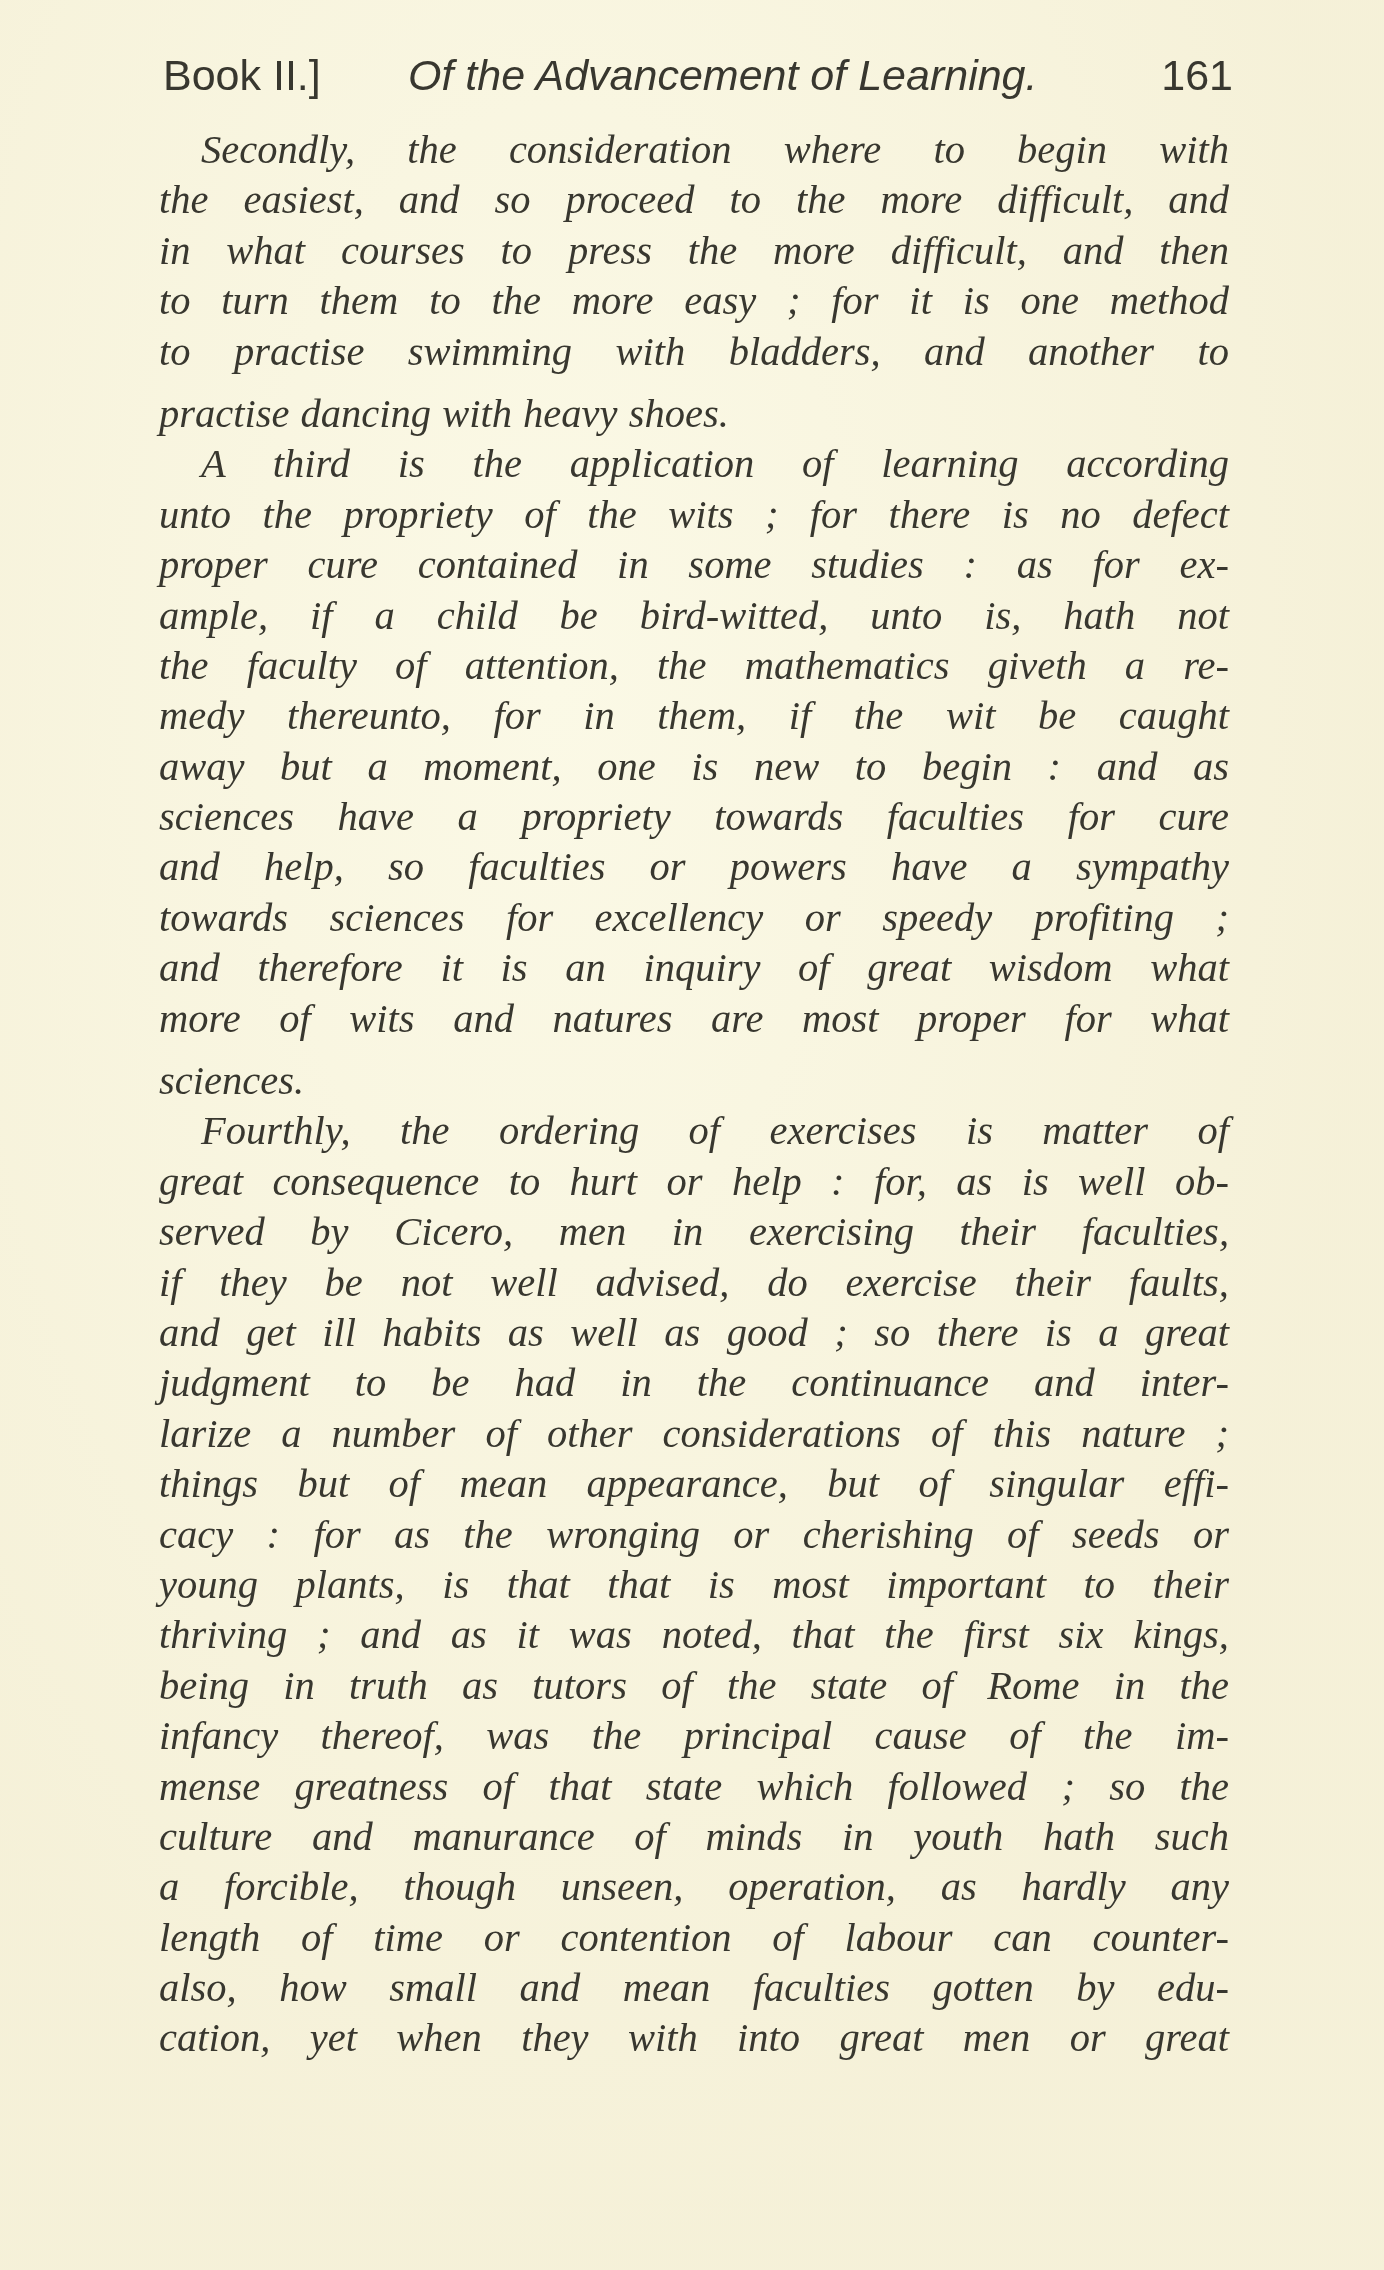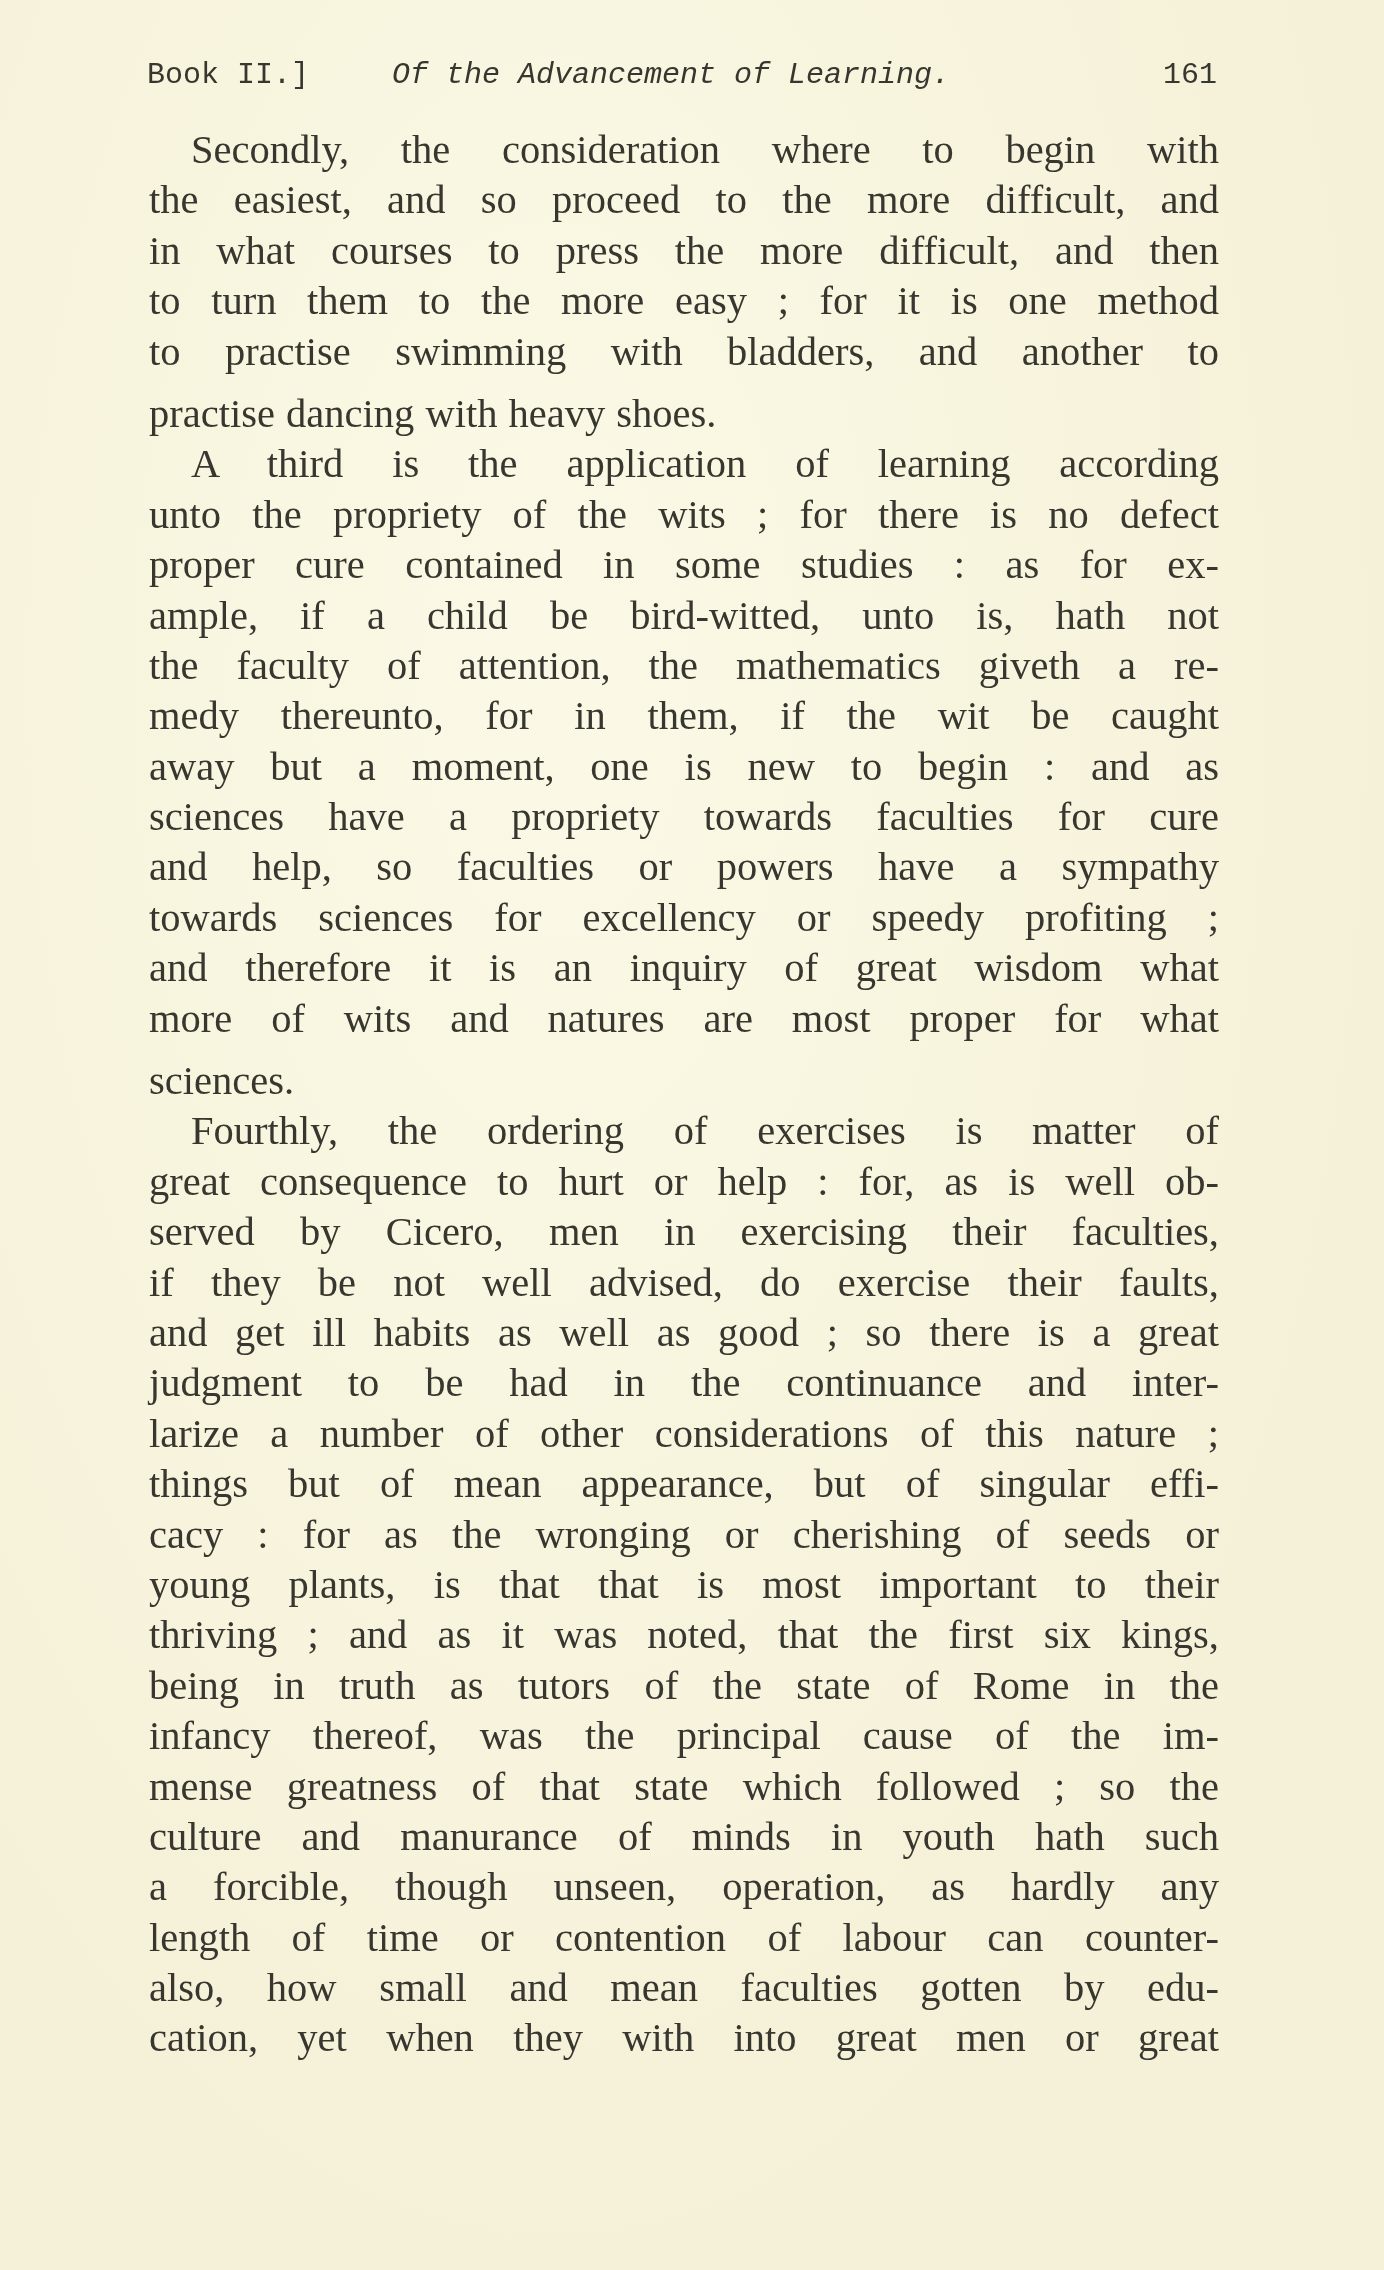--- a/index.html
+++ b/index.html
@@ -6,27 +6,27 @@
   body {
     width: 1384px; height: 2270px; overflow: hidden;
     background: #f7f3dc;
     background-image: radial-gradient(ellipse at 40% 30%, rgba(255,255,240,0.5), rgba(240,234,205,0.25) 70%);
     font-family: "DejaVu Serif", "Liberation Serif", serif;
     color: #38372f;
     position: relative;
   }
   .page { position: absolute; left: 147px; top: 0; width: 1070px; }
   .header {
-    position: absolute; top: 50px; left: 0; width: 1070px; height: 50px;
-    font-family: Liberation Mono, monospace; font-size: 30px; line-height: 50px;
+    position: absolute; top: 50px; left: 16px; width: 1070px; height: 50px;
+    font-family: Liberation Sans, sans-serif; font-size: 43px; line-height: 50px;
   }
   .header .book { position: absolute; left: 0; top: 0; }
   .header .title { position: absolute; left: 245px; top: 0; font-style: italic; }
   .header .pnum { position: absolute; right: 0; top: 0; }
-  .body { position: absolute; top: 125px; left: 2px; width: 1070px; }
+  .body { position: absolute; top: 125px; left: 12px; width: 1070px; font-style: italic; }
   .line {
     height: 50.4px; line-height: 50.4px;
     font-family: "Liberation Serif", serif;
     font-size: 40.5px;
     white-space: nowrap;
     text-align: justify; text-align-last: justify;
     word-spacing: 1px;
   }
   .line.indent { padding-left: 42px; }
   .line.last { text-align-last: left; margin-top: 12px; }

